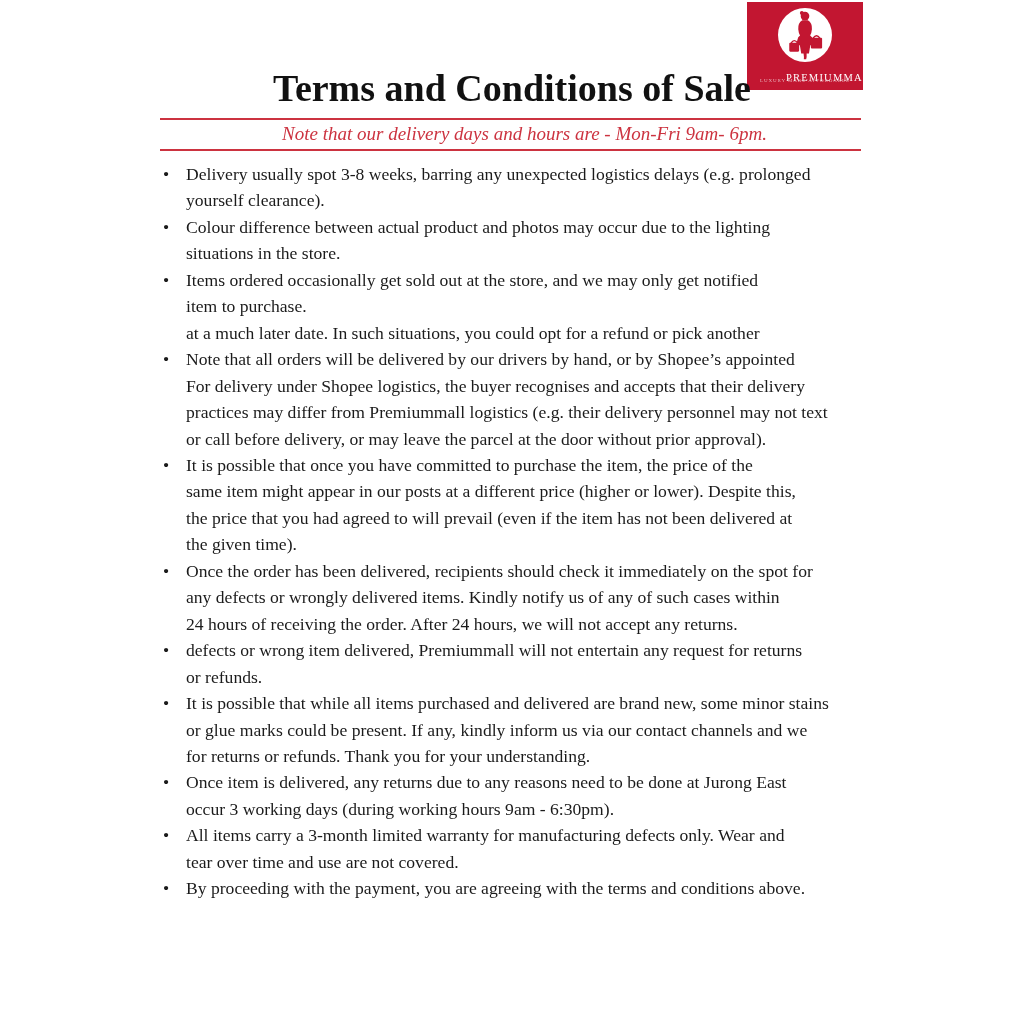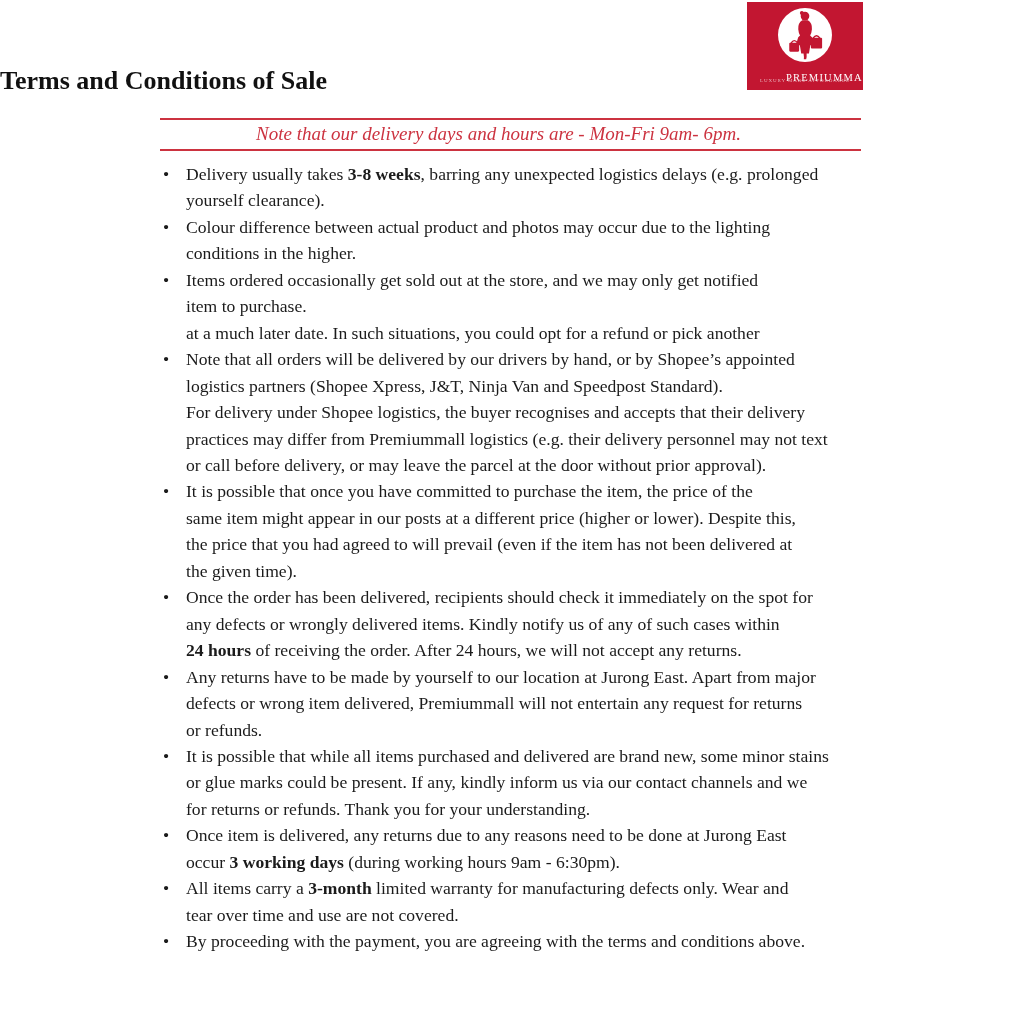--- a/index.html
+++ b/index.html
@@ -47,42 +47,42 @@
     letter-spacing: 0.9px;
     white-space: nowrap;
   }
 
   
   .title {
     position: absolute;
     left: 0; top: 66px;
     width: 1024px;
     margin: 0;
-    text-align: left;
-    font-size: 26px;
+    text-align: center;
+    font-size: 38px;
     font-weight: 700;
     color: #111111;
   }
 
   
   .rule {
     position: absolute;
     left: 160px;
     width: 701px;
     height: 1.6px;
     background: #cc3340;
     border: 0;
     margin: 0;
     padding: 0;
   }
   .rule-top { top: 118px; }
   .rule-bottom { top: 149px; }
   .note {
     position: absolute;
-    left: 148px; top: 123px;
+    left: 174px; top: 123px;
     width: 701px;
     text-align: center;
     font-style: italic;
     font-size: 19px;
     color: #cc3340;
   }
 
   
   .terms {
     position: absolute;
@@ -94,21 +94,21 @@
     color: #1b1b1b;
   }
   .terms li { position: relative; }
   .terms li::before {
     content: "\2022";
     position: absolute;
     left: -23px;
     top: 0;
   }
   .terms .line { white-space: nowrap; }
-  .terms b { font-weight: 700; }
+  .terms b { font-weight: 400; }
 </style>
 </head>
 <body>
 
 <div class="page">
 
   <div class="logo">
     <div class="logo-circle">
       <svg viewBox="0 0 60 60" xmlns="http://www.w3.org/2000/svg">
         <g fill="#c21631">
@@ -127,52 +127,50 @@
   </div>
 
   <h1 class="title">Terms and Conditions of Sale</h1>
 
   <div class="rule rule-top"></div>
   <div class="note">Note that our delivery days and hours are - Mon-Fri 9am- 6pm.</div>
   <div class="rule rule-bottom"></div>
 
   <ul class="terms">
       <li>
-        <div class="line"><span>Delivery usually takes </span><b>3-8 weeks</b><span>, barring any unexpected logistics delays (e.g. prolonged</span></div>
+        <div class="line"><span>Delivery usually spot </span><b>3-8 weeks</b><span>, barring any unexpected logistics delays (e.g. prolonged</span></div>
         <div class="line"><span>yourself clearance).</span></div>
       </li>
       <li>
         <div class="line"><span>Colour difference between actual product and photos may occur due to the lighting</span></div>
-        <div class="line"><span>conditions in the higher.</span></div>
+        <div class="line"><span>situations in the store.</span></div>
       </li>
       <li>
         <div class="line"><span>Items ordered occasionally get sold out at the store, and we may only get notified</span></div>
         <div class="line"><span>item to purchase.</span></div>
         <div class="line"><span>at a much later date. In such situations, you could opt for a refund or pick another</span></div>
       </li>
       <li>
         <div class="line"><span>Note that all orders will be delivered by our drivers by hand, or by Shopee’s appointed</span></div>
-        <div class="line"><span>logistics partners (Shopee Xpress, J&amp;T, Ninja Van and Speedpost Standard).</span></div>
         <div class="line"><span>For delivery under Shopee logistics, the buyer recognises and accepts that their delivery</span></div>
         <div class="line"><span>practices may differ from Premiummall logistics (e.g. their delivery personnel may not text</span></div>
         <div class="line"><span>or call before delivery, or may leave the parcel at the door without prior approval).</span></div>
       </li>
       <li>
         <div class="line"><span>It is possible that once you have committed to purchase the item, the price of the</span></div>
         <div class="line"><span>same item might appear in our posts at a different price (higher or lower). Despite this,</span></div>
         <div class="line"><span>the price that you had agreed to will prevail (even if the item has not been delivered at</span></div>
         <div class="line"><span>the given time).</span></div>
       </li>
       <li>
         <div class="line"><span>Once the order has been delivered, recipients should check it immediately on the spot for</span></div>
         <div class="line"><span>any defects or wrongly delivered items. Kindly notify us of any of such cases within</span></div>
         <div class="line"><b>24 hours</b><span> of receiving the order. After 24 hours, we will not accept any returns.</span></div>
       </li>
       <li>
-        <div class="line"><span>Any returns have to be made by yourself to our location at Jurong East. Apart from major</span></div>
         <div class="line"><span>defects or wrong item delivered, Premiummall will not entertain any request for returns</span></div>
         <div class="line"><span>or refunds.</span></div>
       </li>
       <li>
         <div class="line"><span>It is possible that while all items purchased and delivered are brand new, some minor stains</span></div>
         <div class="line"><span>or glue marks could be present. If any, kindly inform us via our contact channels and we</span></div>
         <div class="line"><span>for returns or refunds. Thank you for your understanding.</span></div>
       </li>
       <li>
         <div class="line"><span>Once item is delivered, any returns due to any reasons need to be done at Jurong East</span></div>

